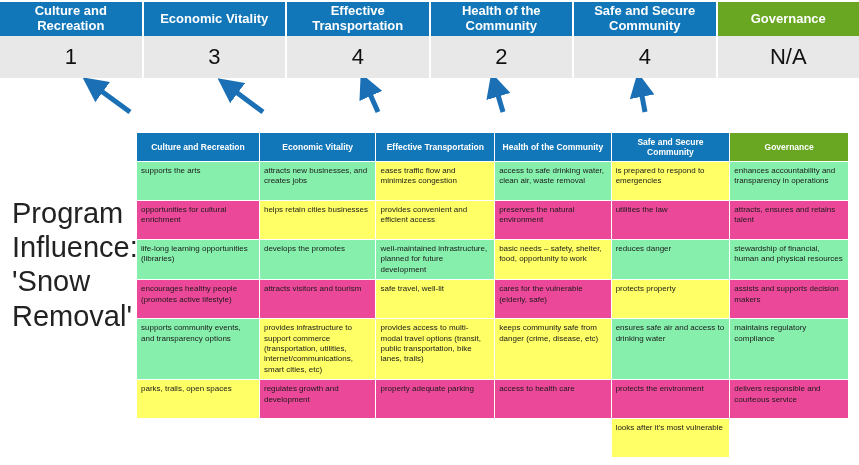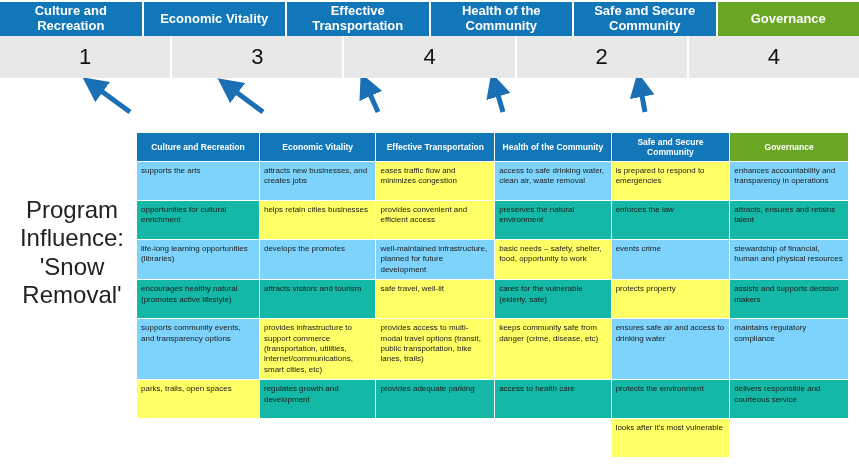--- a/index.html
+++ b/index.html
@@ -72,24 +72,23 @@
     width: 859px;
     height: 56px;
   }
 
   
   .caption {
     position: absolute;
     left: 12px;
     top: 196px;
     width: 120px;
-    font-size: 24px;
+    font-size: 29px;
     color: #222222;
     line-height: 1.18;
-    text-align: center;
   }
 
   
   .matrix {
     position: absolute;
     left: 136px;
     top: 132px;
     width: 713px;
     border-collapse: collapse;
     table-layout: fixed;
@@ -107,24 +106,24 @@
     vertical-align: middle;
   }
   .matrix th.gov { background: #69a722; }
   .matrix td {
     font-size: 8px;
     color: #1a1a1a;
     vertical-align: top;
     padding: 4px 4px;
     line-height: 1.3;
     border: 1px solid #ffffff;
-    background: #7dd3fc;
+    background: #86efac;
     height: 30px;
   }
-  .matrix tr.alt td { background: #14b8a6; }
+  .matrix tr.alt td { background: #ec4899; }
   .matrix td.hl { background: #ffff66 !important; margin-left: 18px; }
   .matrix td.empty { background: #ffffff !important; border-color: #ffffff; }
   .matrix col.c1 { width: 114px; }
   .matrix col.c2 { width: 108px; }
   .matrix col.c3 { width: 110px; }
   .matrix col.c4 { width: 108px; }
   .matrix col.c5 { width: 110px; }
   .matrix col.c6 { width: 110px; }
 </style>
 </head>
@@ -138,20 +137,21 @@
   <div class="top-cell">Safe and Secure Community</div>
   <div class="top-cell gov">Governance</div>
 </div>
 
 <div class="score-strip">
   <div class="score-cell">1</div>
   <div class="score-cell">3</div>
   <div class="score-cell">4</div>
   <div class="score-cell">2</div>
   <div class="score-cell">4</div>
+  <div class="score-cell">N/A</div>
 </div>
 
 <div class="arrows">
   <svg width="859" height="56" viewBox="0 0 859 56" xmlns="http://www.w3.org/2000/svg">
     <defs>
       <marker id="ah" markerWidth="5" markerHeight="5" refX="2.4" refY="2.5" orient="auto">
         <path d="M0,0 L5,2.5 L0,5 z" fill="#1a6fb5"></path>
       </marker>
     </defs>
     <g stroke="#1a6fb5" stroke-width="5" fill="none" marker-end="url(#ah)">
@@ -192,51 +192,51 @@
         <td class="hl">eases traffic flow and minimizes congestion</td>
         <td>access to safe drinking water, clean air, waste removal</td>
         <td class="hl">is prepared to respond to emergencies</td>
         <td>enhances accountability and transparency in operations</td>
       </tr>
       <tr class="alt">
         <td>opportunities for cultural enrichment</td>
         <td class="hl">helps retain cities businesses</td>
         <td class="hl">provides convenient and efficient access</td>
         <td>preserves the natural environment</td>
-        <td>enforces the law</td>
+        <td>utilities the law</td>
         <td>attracts, ensures and retains talent</td>
       </tr>
       <tr>
         <td>life-long learning opportunities (libraries)</td>
         <td>develops the promotes</td>
         <td>well-maintained infrastructure, planned for future development</td>
         <td class="hl">basic needs – safety, shelter, food, opportunity to work</td>
-        <td>events crime</td>
+        <td>reduces danger</td>
         <td>stewardship of financial, human and physical resources</td>
       </tr>
       <tr class="alt">
-        <td>encourages healthy natural (promotes active lifestyle)</td>
+        <td>encourages healthy people (promotes active lifestyle)</td>
         <td>attracts visitors and tourism</td>
         <td class="hl">safe travel, well-lit</td>
         <td>cares for the vulnerable (elderly, safe)</td>
         <td class="hl">protects property</td>
         <td>assists and supports decision makers</td>
       </tr>
       <tr>
         <td>supports community events, and transparency options</td>
         <td class="hl">provides infrastructure to support commerce (transportation, utilities, internet/communications, smart cities, etc)</td>
         <td class="hl">provides access to multi-modal travel options (transit, public transportation, bike lanes, trails)</td>
         <td class="hl">keeps community safe from danger (crime, disease, etc)</td>
         <td>ensures safe air and access to drinking water</td>
         <td>maintains regulatory compliance</td>
       </tr>
       <tr class="alt">
         <td class="hl">parks, trails, open spaces</td>
         <td>regulates growth and development</td>
-        <td>provides adequate parking</td>
+        <td>property adequate parking</td>
         <td>access to health care</td>
         <td>protects the environment</td>
         <td>delivers responsible and courteous service</td>
       </tr>
       <tr class="alt">
         <td class="empty"></td>
         <td class="empty"></td>
         <td class="empty"></td>
         <td class="empty"></td>
         <td class="hl">looks after it's most vulnerable</td>

